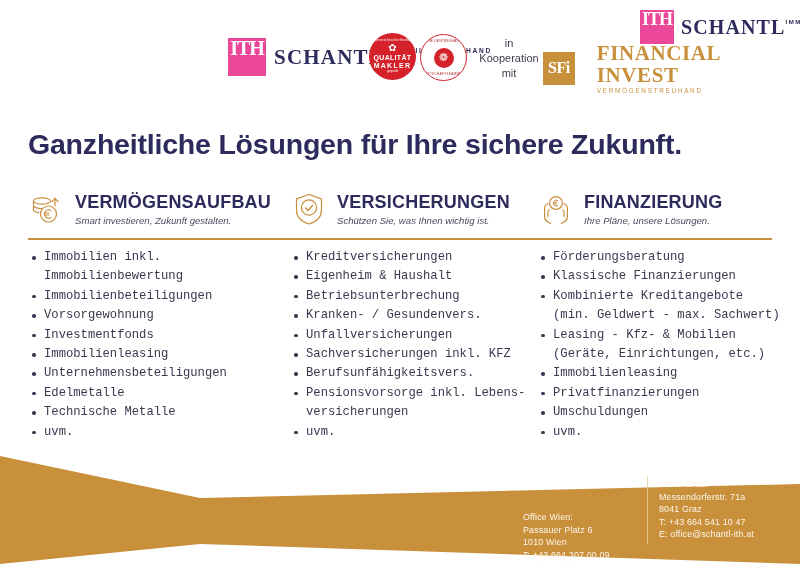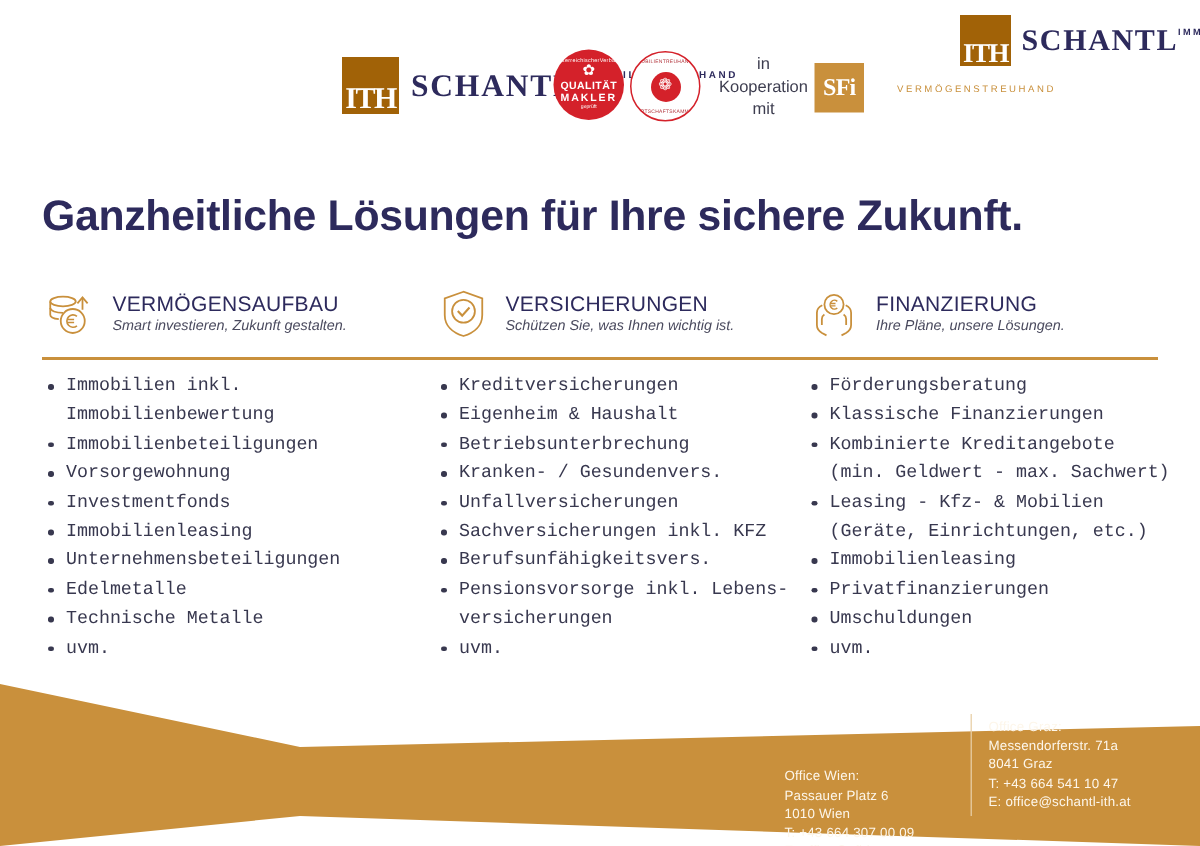--- a/index.html
+++ b/index.html
@@ -27,23 +27,23 @@
   
   .ith-left {
     position: absolute;
     left: 228px; top: 38px;
     display: flex;
     align-items: center;
     gap: 8px;
   }
   .ith-mark {
     width: 38px; height: 38px;
-    background: #a16207;
-    display: flex;
-    align-items: flex-end;
+    background: #ec4899;
+    display: flex;
+    align-items: flex-start;
     justify-content: center;
   }
   .ith-mark-inner {
     color: #ffffff;
     font-family: "Liberation Serif", serif;
     font-weight: bold;
     font-size: 20px;
     letter-spacing: -1px;
     line-height: 1;
   }
@@ -211,22 +211,22 @@
     height: 46px;
   }
   .col-icon {
     width: 38px;
     height: 38px;
     flex: 0 0 38px;
     color: #c9903c;
   }
   .col-icon svg { display: block; width: 38px; height: 38px; }
   .col-title {
-    font-size: 14px;
-    font-weight: normal;
+    font-size: 18px;
+    font-weight: bold;
     color: #2d2a5c;
     letter-spacing: .2px;
     line-height: 1.15;
   }
   .col-tag {
     font-size: 9.6px;
     font-style: italic;
     color: #4a4a5e;
     margin-top: 2px;
     line-height: 1.2;
@@ -327,20 +327,21 @@
 
   <div class="koop">
     <div>in</div>
     <div>Kooperation</div>
     <div>mit</div>
   </div>
 
   <div class="sfi">
     <div class="sfi-mark">SFi</div>
     <div class="sfi-word">
+      <div class="name">FINANCIAL INVEST</div>
       <div class="sub">VERMÖGENSTREUHAND</div>
     </div>
   </div>
 
   <div class="ith-right">
     <div class="ith-mark">
       <span class="ith-mark-inner">ITH</span>
     </div>
     <div class="ith-word">
       <div class="name">SCHANTL</div>

